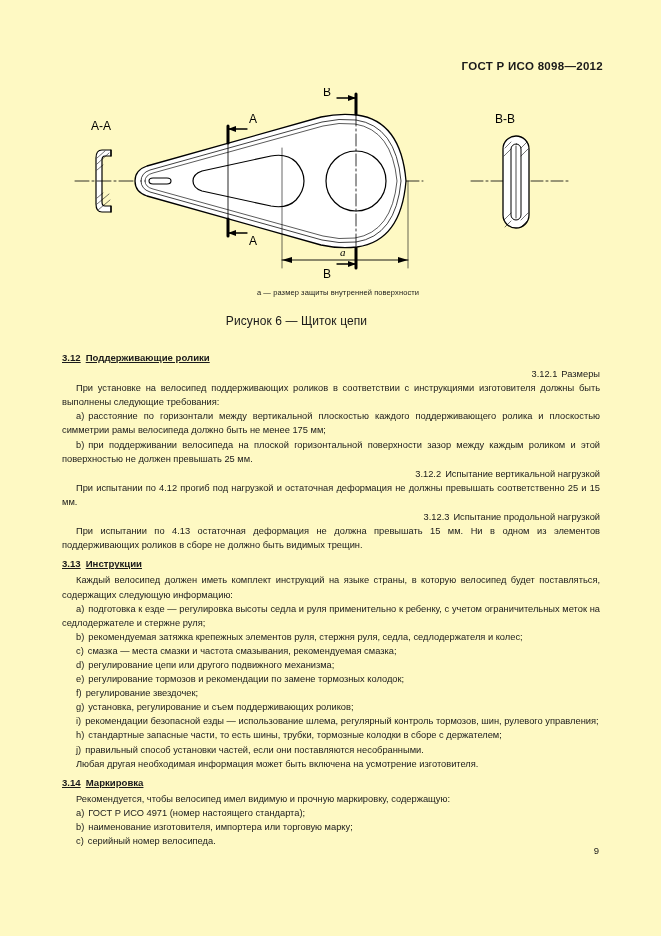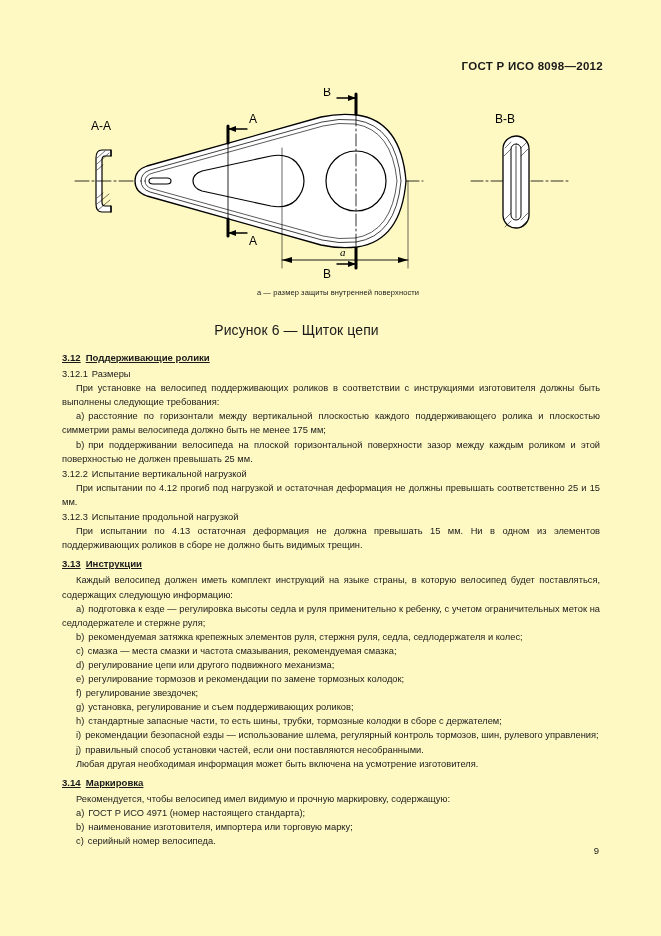--- a/index.html
+++ b/index.html
@@ -51,23 +51,22 @@
     text-align: center;
     font-size: 7.5px;
     letter-spacing: 0.1px;
   }
   .fig-caption {
     position: absolute;
     top: 314px;
     left: 0;
     width: 593px;
     text-align: center;
-    font-size: 14px;
+    font-size: 12px;
     letter-spacing: 0.1px;
-    margin-top: 8px;
   }
 
   
   .body {
     position: absolute;
     left: 62px;
     top: 346px;
     width: 538px;
     font-size: 9.3px;
     line-height: 14.1px;
@@ -79,20 +78,21 @@
     font-size: 9.6px;
     margin-top: 5px !important;
     margin-bottom: 2px !important;
     text-decoration: underline;
   }
   .h-clause .num { margin-right: 5px; }
 
   .h-sub {
     font-size: 9.3px;
     margin-top: 1px !important;
+    text-align: right;
   }
   .h-sub .num { margin-right: 4px; }
 
   .para { text-align: justify; text-indent: 14px; }
   .li { text-align: justify; text-indent: 14px; }
   .li .mk { margin-right: 4px; }
 
   
   .pageno {
     position: absolute;
@@ -309,24 +309,24 @@
     <p class="li">
       <span class="mk">e)</span><span>регулирование тормозов и рекомендации по замене тормозных колодок;</span>
     </p>
     <p class="li">
       <span class="mk">f)</span><span>регулирование звездочек;</span>
     </p>
     <p class="li">
       <span class="mk">g)</span><span>установка, регулирование и съем поддерживающих роликов;</span>
     </p>
     <p class="li">
+      <span class="mk">i)</span><span>рекомендации безопасной езды — использование шлема, регулярный контроль тормозов, шин, рулевого управления;</span>
+    </p>
+    <p class="li">
       <span class="mk">h)</span><span>стандартные запасные части, то есть шины, трубки, тормозные колодки в сборе с держателем;</span>
-    </p>
-    <p class="li">
-      <span class="mk">i)</span><span>рекомендации безопасной езды — использование шлема, регулярный контроль тормозов, шин, рулевого управления;</span>
     </p>
     <p class="li">
       <span class="mk">j)</span><span>правильный способ установки частей, если они поставляются несобранными.</span>
     </p>
 
     <p class="para">Любая другая необходимая информация может быть включена на усмотрение изготовителя.</p>
 
     <p class="h-clause">
       <span class="num">3.14</span><span>Маркировка</span>
     </p>

